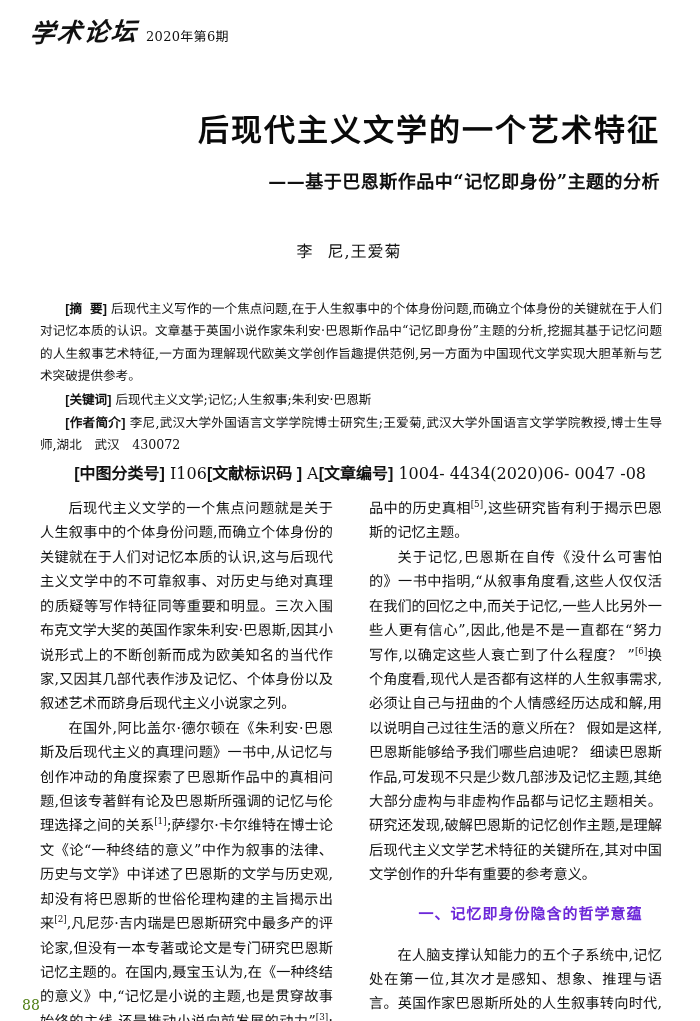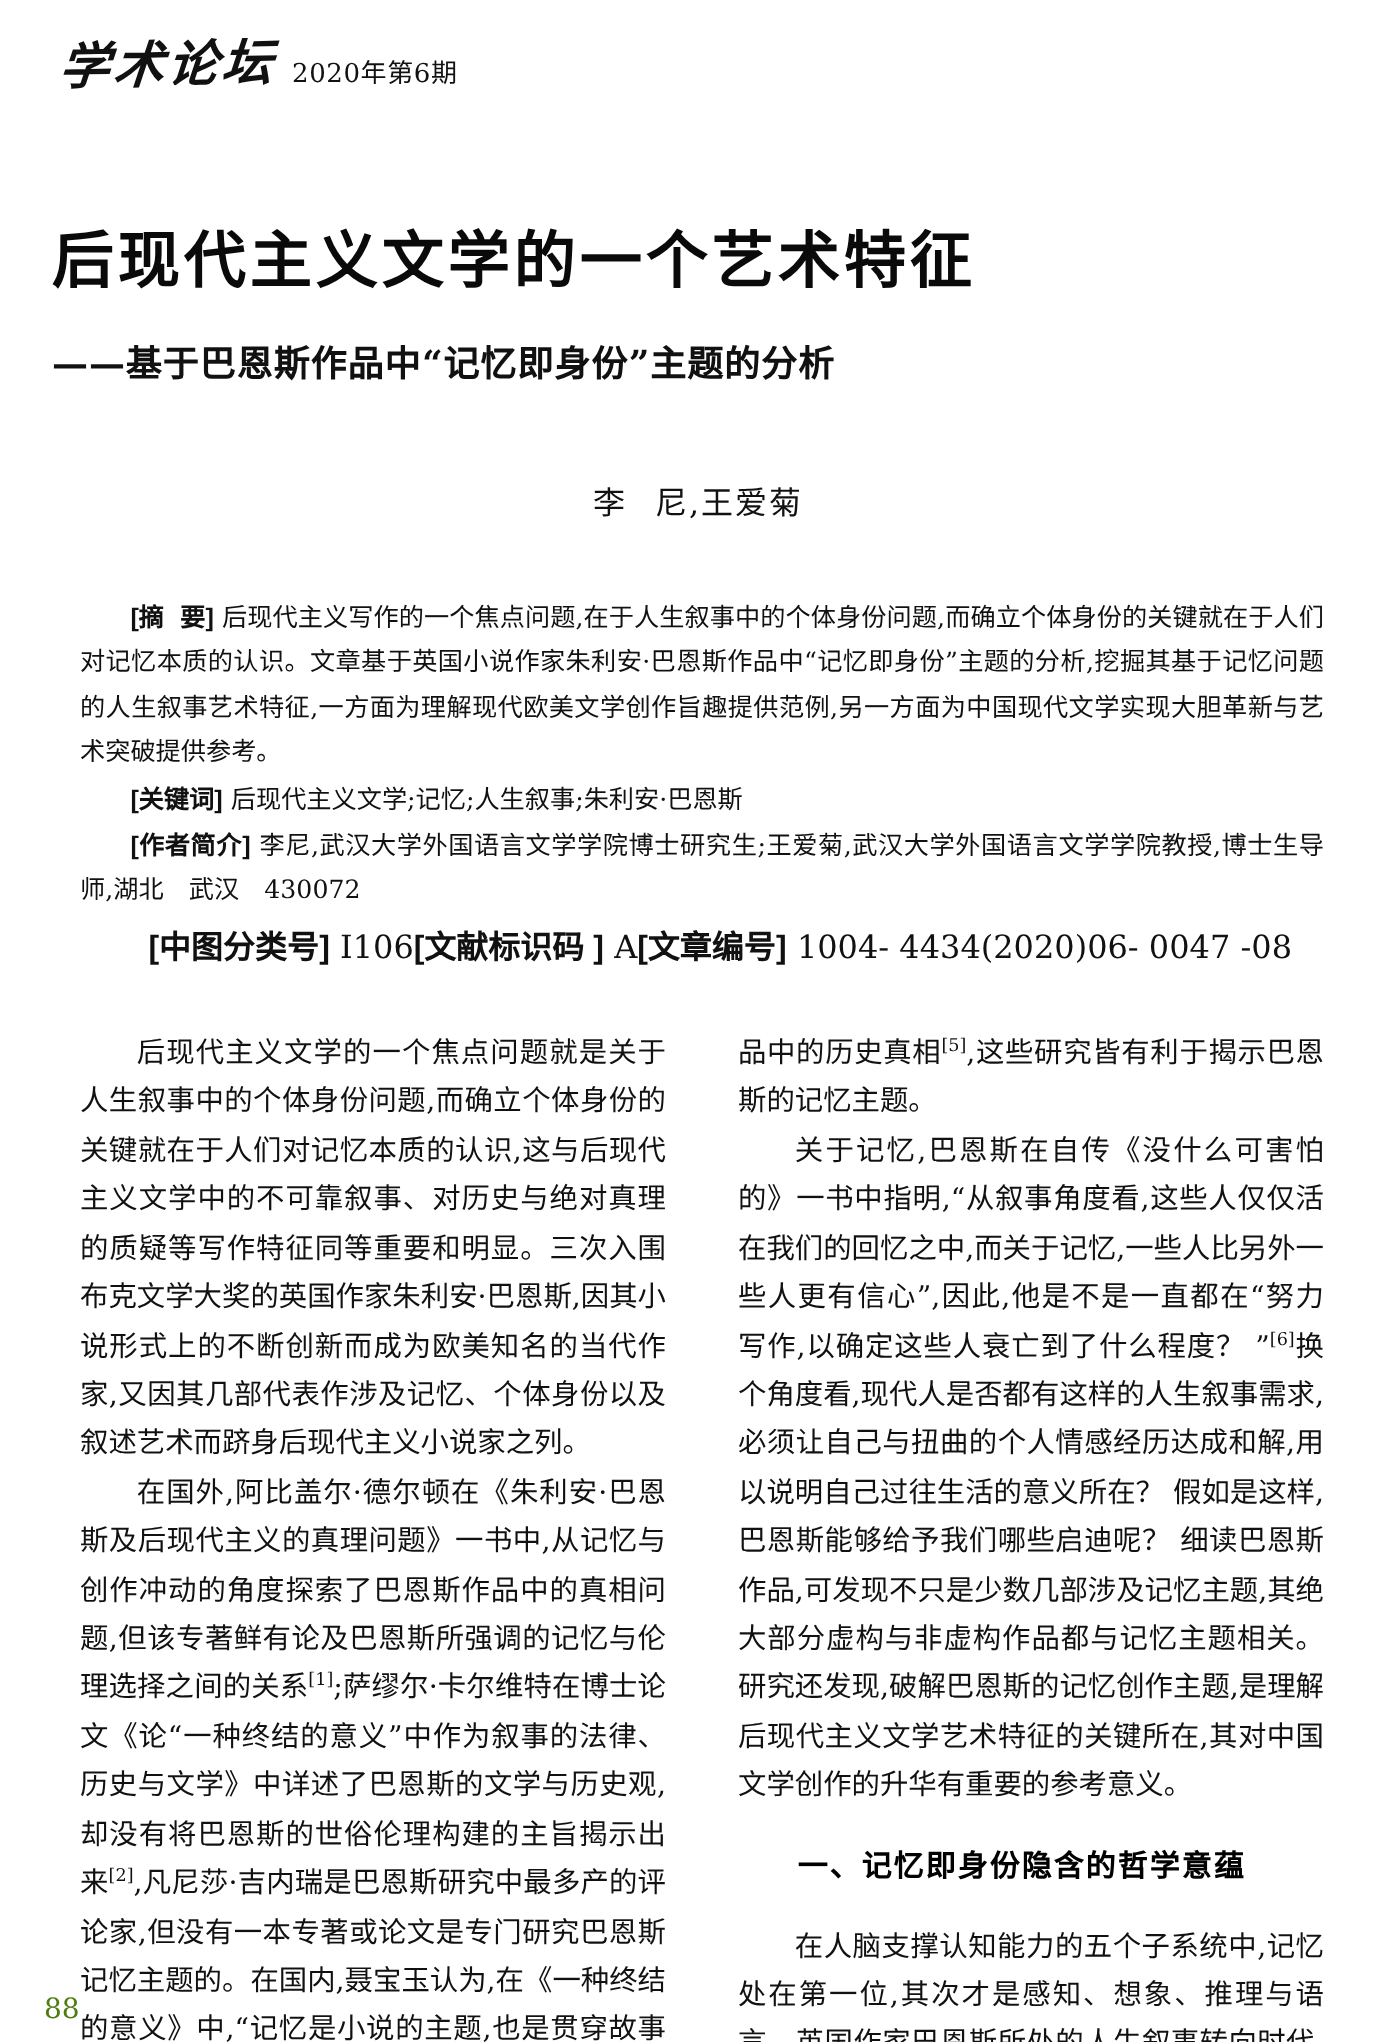--- a/index.html
+++ b/index.html
@@ -46,24 +46,24 @@
   .masthead-issue {
     font-family: "DejaVu Serif", "Liberation Serif", serif;
     font-size: 13px;
     color: #111111;
     letter-spacing: 0.3px;
   }
 
   
   .title-block {
     position: absolute;
-    left: 26px;
+    left: 40px;
     top: 112px;
     width: 620px;
-    text-align: left;
+    text-align: right;
   }
   .article-title {
     font-family: "Liberation Sans", "DejaVu Sans", sans-serif;
     font-size: 31px;
     font-weight: 700;
     letter-spacing: 2px;
     line-height: 1.25;
     margin: 0;
     color: #0a0a0a;
   }
@@ -118,21 +118,21 @@
     justify-content: flex-end;
     padding: 0 16px 0 34px;
     box-sizing: border-box;
   }
   .classline .fm-label { font-weight: 700; }
 
   
   .body-cols {
     position: absolute;
     left: 40px;
-    top: 515px;
+    top: 496px;
     width: 622px;
     height: 492px;
     display: flex;
     gap: 36px;
   }
   .col {
     width: 300px;
     font-family: "DejaVu Serif", "Liberation Serif", serif;
     font-size: 14.2px;
     line-height: 1.72;
@@ -141,24 +141,25 @@
     color: #111111;
   }
   .col p {
     margin: 0;
     text-indent: 2em;
   }
   .section-heading {
     font-family: Liberation Mono, monospace;
     font-size: 15px;
     font-weight: 700;
+    text-align: center;
     text-indent: 0;
     margin: 16px 0 14px 0 !important;
     letter-spacing: 1px;
-    color: #000000;
+    color: #6d28d9;
   }
   sup {
     font-size: 0.62em;
     vertical-align: super;
     line-height: 0;
   }
 
   
   .folio {
     position: absolute;

